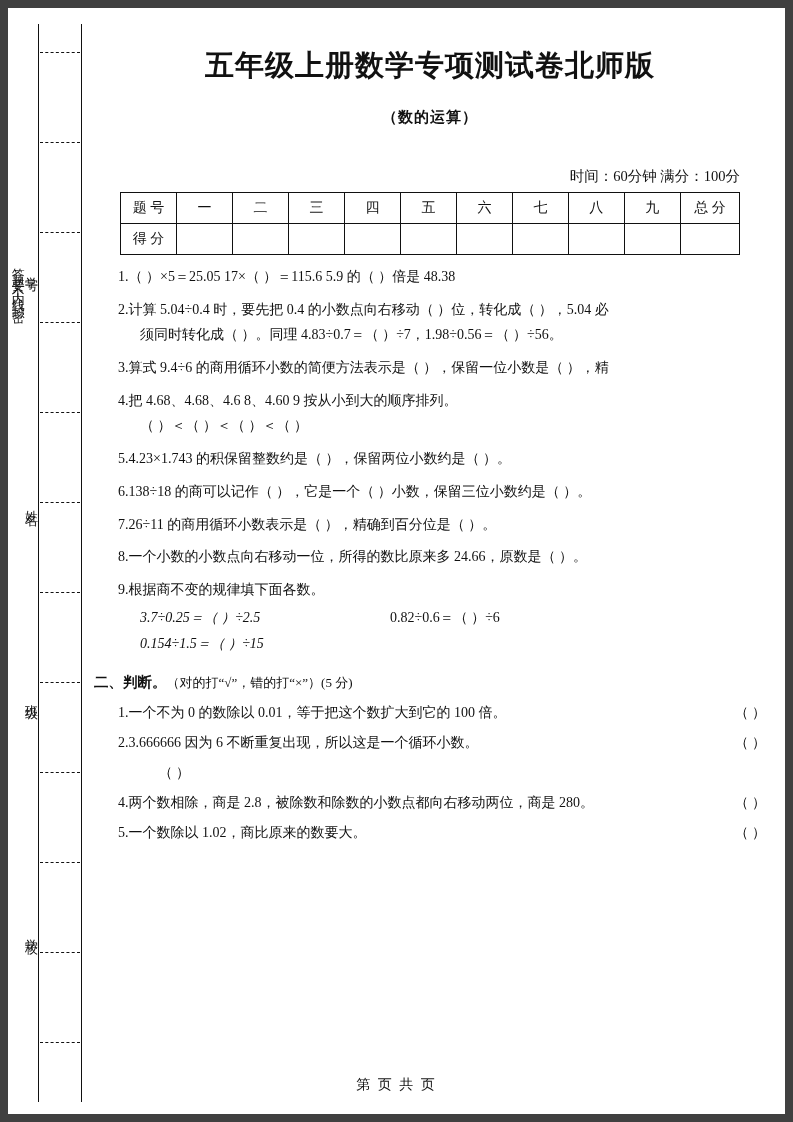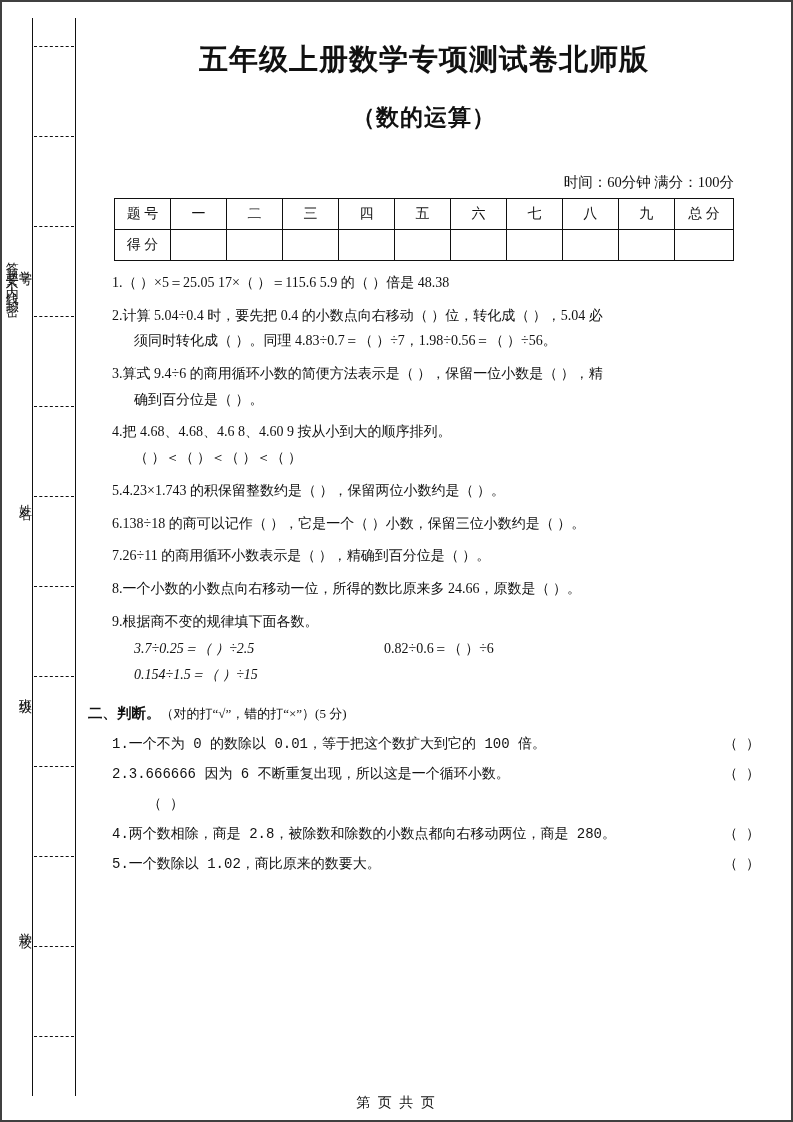--- a/index.html
+++ b/index.html
@@ -6,21 +6,21 @@
   body {
     width:793px; height:1122px;
     background:#ffffff;
     font-family:"Liberation Serif", serif;
     color:#111;
     position:relative;
     overflow:hidden;
   }
   .page {
     position:absolute; inset:0;
-    border:2px solid #404040;
+    border:8px solid #404040;
     box-sizing:border-box;
   }
   
   .seal-strip {
     position:absolute;
     left:30px; top:16px;
     width:44px; height:1078px;
     border-left:1px solid #111;
     border-right:1px solid #111;
     box-sizing:border-box;
@@ -68,21 +68,21 @@
   h1.title {
     margin:18px 0 0 0;
     font-size:29px;
     font-weight:bold;
     text-align:center;
     letter-spacing:1px;
     font-family:"DejaVu Sans", sans-serif;
   }
   h2.subtitle {
     margin:22px 0 0 0;
-    font-size:23px;
+    font-size:15px;
     font-weight:bold;
     text-align:center;
     letter-spacing:1px;
     font-family:"DejaVu Sans", sans-serif;
   }
   .meta {
     margin:40px 26px 6px 0;
     text-align:right;
     font-size:14.5px;
   }
@@ -123,27 +123,26 @@
     font-size:14px;
     display:flex;
   }
   .two-col .a { width:250px;font-style:italic; }
   .two-col .b { width:260px; }
   .tf-row {
     margin:12px 0 0 24px;
     font-size:14px;
     display:flex;
     align-items:flex-start;
-    font-family:Liberation Mono, monospace;
   }
   .tf-row .txt { flex:1; }
   .tf-row .brk { width:72px; text-align:right; }
   .footer {
     position:absolute;
-    left:0; right:0; bottom:8px;
+    left:0; right:0; bottom:20px;
     text-align:center;
     font-size:14px;
     letter-spacing:2px;
   }
   .nowrap { white-space:nowrap; }
 </style>
 </head>
 <body>
 
 <div class="page">
@@ -216,21 +215,20 @@
       <span>1.</span><span>（   ）×5＝25.05        17×（   ）＝115.6     5.9 的（   ）倍是 48.38</span>
     </div>
 
     <div class="q">
       <span>2.</span><span>计算 5.04÷0.4 时，要先把 0.4 的小数点向右移动（   ）位，转化成（   ），5.04 必</span>
       <div class="cont" style="margin-left:22px">须同时转化成（   ）。同理 4.83÷0.7＝（   ）÷7，1.98÷0.56＝（   ）÷56。</div>
     </div>
 
     <div class="q">
       <span>3.</span><span>算式 9.4÷6 的商用循环小数的简便方法表示是（   ），保留一位小数是（   ），精</span>
-      <div class="cont" style="margin-left:22px">确到百分位是（   ）。</div>
     </div>
 
     <div class="q">
       <span>4.</span><span>把 4.68、4.68、4.6 8、4.60 9 按从小到大的顺序排列。</span>
       <div class="cont" style="margin-left:22px">（   ）＜（   ）＜（   ）＜（   ）</div>
     </div>
 
     <div class="q">
       <span>5.</span><span>4.23×1.743 的积保留整数约是（   ），保留两位小数约是（   ）。</span>
     </div>

